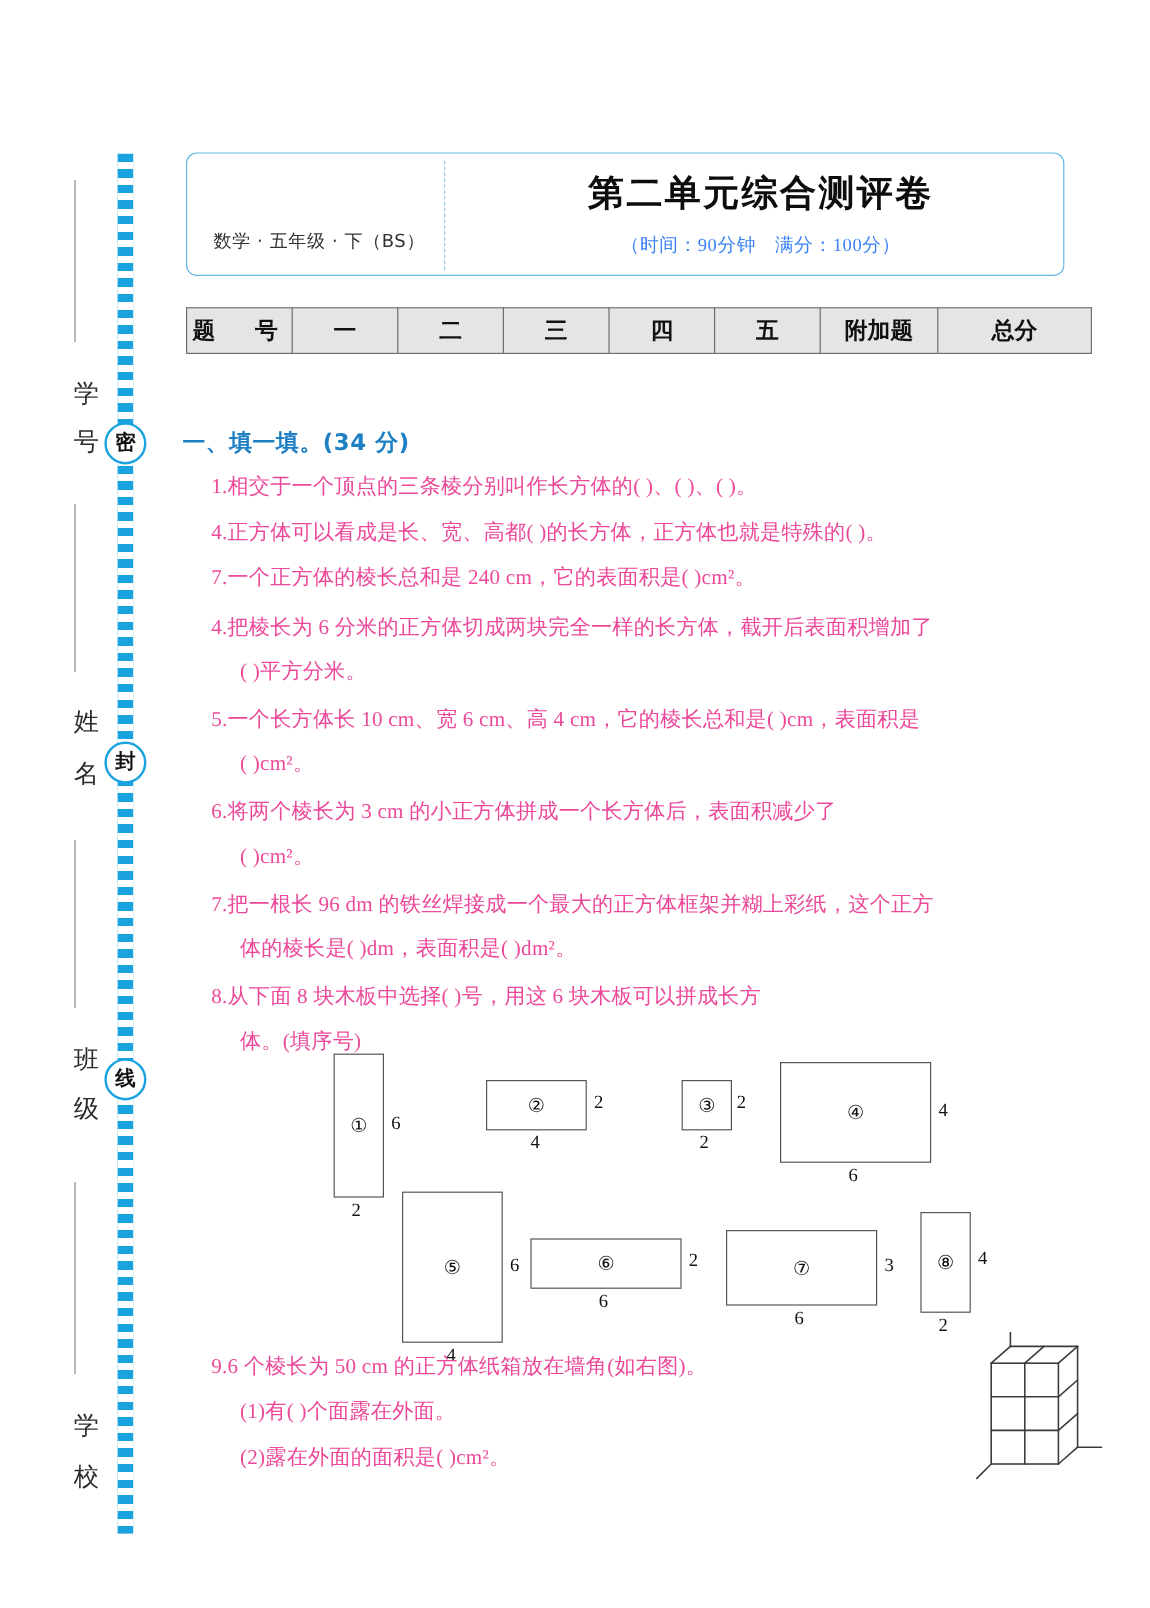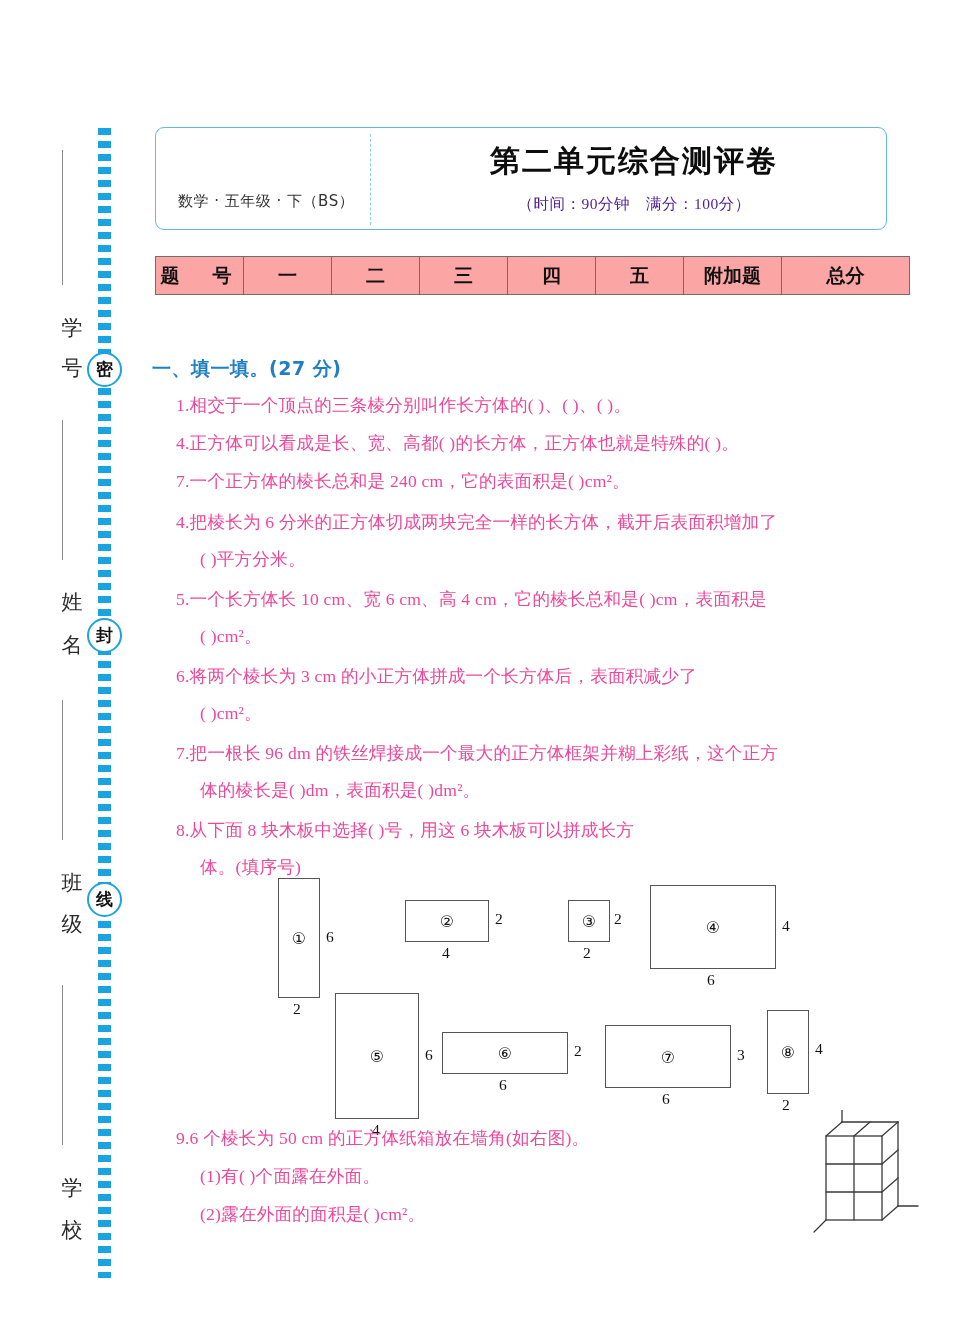--- a/index.html
+++ b/index.html
@@ -97,42 +97,42 @@
     font-family: "DejaVu Sans", sans-serif;
     font-weight: 700;
     font-size: 30px;
     letter-spacing: 2px;
     color: #0d0d0d;
   }
   .paper-meta {
     position: absolute; left: 230px; top: 66px;
     width: 496px; text-align: center;
     font-size: 15.5px;
-    color: #4c1d95;
+    color: #3b82f6;
     letter-spacing: 0.5px;
   }
 
   
   .score-table {
     position: absolute; left: 155px; top: 256px;
     width: 732px;
     border-collapse: collapse;
     table-layout: fixed;
   }
   .score-table td {
     border: 1.1px solid #6e6e6e;
     height: 38px;
     text-align: center;
     vertical-align: middle;
     font-family: "DejaVu Sans", sans-serif;
     font-size: 19px;
     font-weight: 600;
     color: #111;
   }
-  .score-table tr.head td { background: #fca5a5; }
+  .score-table tr.head td { background: #e5e5e5; }
   .score-table tr.body td { background: #ffffff; }
   .lbl-cell { letter-spacing: 7px; }
   .col-lbl  { width: 88px; }
   .col-n    { width: 88px; }
   .col-extra{ width: 98px; }
   .col-total{ width: 128px; }
 
   
   .section-head {
     position: absolute; left: 152px; top: 356px;
@@ -218,21 +218,21 @@
       <td class="col-n">三</td>
       <td class="col-n">四</td>
       <td class="col-n">五</td>
       <td class="col-extra">附加题</td>
       <td class="col-total">总分</td>
     </tr>
   </tbody>
     </table>
 
   <div class="section-head">
-    <span>一、填一填。</span><span>(27 分)</span>
+    <span>一、填一填。</span><span>(34 分)</span>
   </div>
 
   <div class="q q-start" style="top:392px;">1.相交于一个顶点的三条棱分别叫作长方体的(      )、(      )、(      )。</div>
   <div class="q q-start" style="top:430px;">4.正方体可以看成是长、宽、高都(      )的长方体，正方体也就是特殊的(      )。</div>
   <div class="q q-start" style="top:468px;">7.一个正方体的棱长总和是 240 cm，它的表面积是(      )cm²。</div>
 
   <div class="q q-start" style="top:509px;">4.把棱长为 6 分米的正方体切成两块完全一样的长方体，截开后表面积增加了</div>
   <div class="q q-indent" style="top:546px;">(      )平方分米。</div>
 
   <div class="q q-start" style="top:586px;">5.一个长方体长 10 cm、宽 6 cm、高 4 cm，它的棱长总和是(      )cm，表面积是</div>

